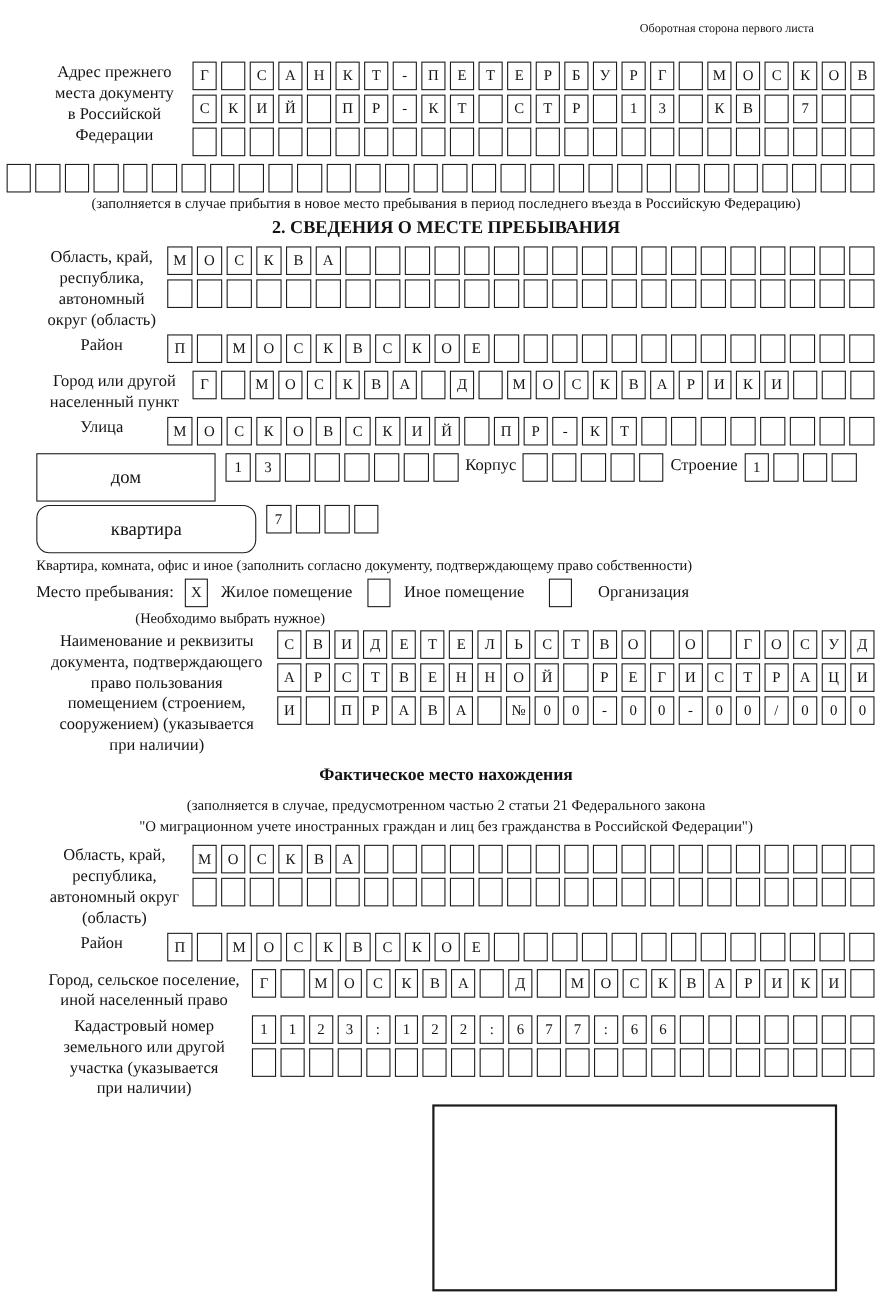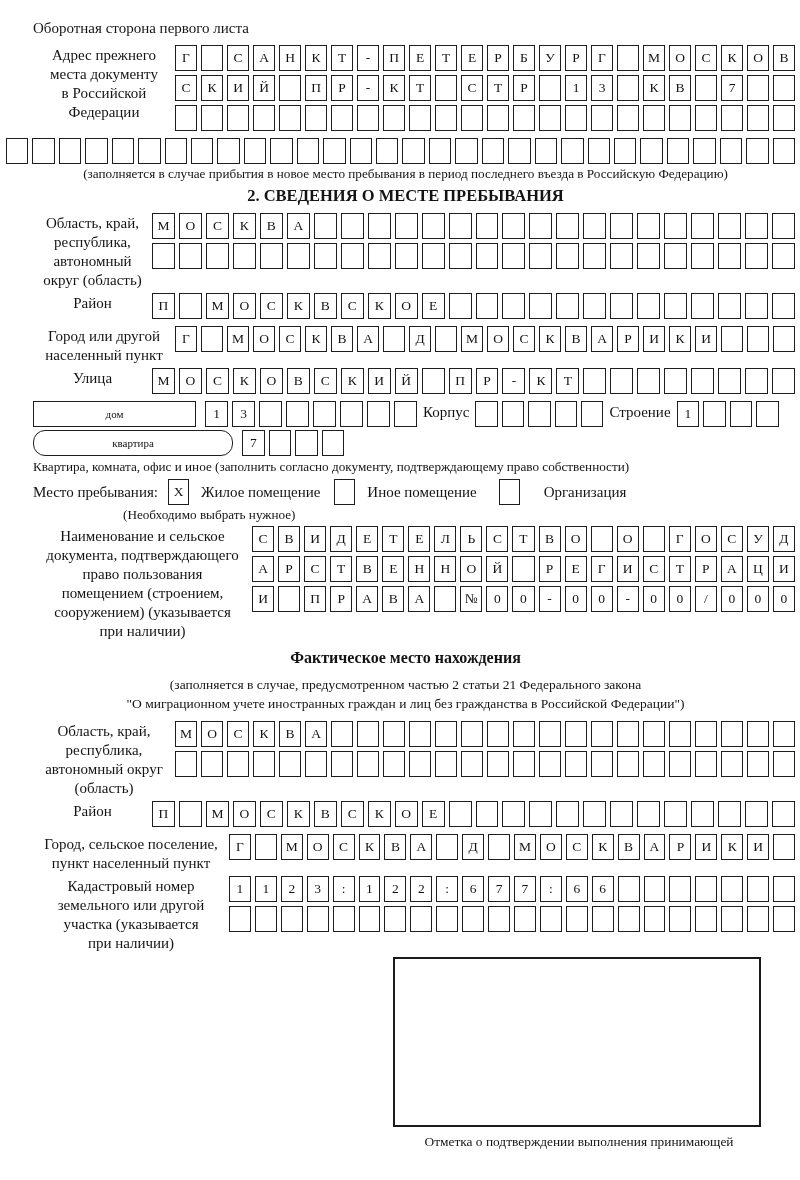--- a/index.html
+++ b/index.html
@@ -1,20 +1,20 @@
 <!DOCTYPE html>
 <html><head>
 <meta charset="utf-8">
 <style>
   html,body{margin:0;padding:0;background:#fff;}
   body{width:800px;height:1180px;overflow:hidden;color:#141414;
        font-family:"Liberation Serif","DejaVu Serif",serif;}
   .page{box-sizing:border-box;width:800px;height:1180px;padding:20px 5px 0 33px;}
 
-  .topnote{font-size:15px;padding-right:55px;margin-bottom:8px;}
+  .topnote{font-size:11px;text-align:right;padding-right:55px;margin-bottom:24px;}
 
   .field{display:flex;align-items:flex-start;margin-bottom:3px;}
   .flabel{flex-shrink:0;font-size:15px;line-height:19px;padding-top:1px;text-align:center;}
   .lw142{width:142px;} .lw119{width:119px;} .lw219{width:219px;} .lw196{width:196px;}
   .fboxes{flex:1;min-width:0;}
 
   .cells{display:grid;gap:4px;margin-bottom:4px;}
   .cell{box-sizing:border-box;border:1.6px solid #1e1e1e;height:26px;background:#fff;
         display:flex;align-items:center;justify-content:center;
         font-size:13.5px;overflow:hidden;}
@@ -23,22 +23,22 @@
   .caption{font-size:13.2px;line-height:16px;margin:1px 0 3px 0;}
   .center-full{margin-left:-27px;width:799px;text-align:center;}
   .h2{margin-left:-27px;width:799px;text-align:center;font-weight:bold;
       font-size:16.5px;margin-top:4px;margin-bottom:7px;}
   .h3{margin-left:-27px;width:799px;text-align:center;font-weight:bold;
       font-size:16px;margin-top:8px;margin-bottom:8px;}
   .notes{margin-left:-27px;width:799px;text-align:center;font-size:13.5px;
          line-height:19px;margin-bottom:8px;}
 
   .inlrow{display:flex;align-items:flex-start;margin-bottom:3px;}
-  .longbox{box-sizing:border-box;border:1.6px solid #1e1e1e;height:26px;background:#fff;
-           display:flex;align-items:center;justify-content:center;font-size:11px;text-align:center;}
+  .longbox{box-sizing:border-box;border:1.6px solid #1e1e1e;height:44px;background:#fff;
+           display:flex;align-items:center;justify-content:center;font-size:17px;text-align:center;}
   .dombox{width:163px;margin-right:9px;}
   .kvbox{width:200px;margin-right:9px;border-radius:12px;}
   .inl-label{font-size:15px;padding:3px 6px 0 6px;white-space:nowrap;}
   .wcells{margin-bottom:0;}
 
   .mestorow{display:flex;align-items:center;margin:4px 0 2px 0;}
   .mlabel,.mopt{font-size:15px;white-space:nowrap;font-family:Liberation Serif, serif;}
   .cbox{width:21px;flex-shrink:0;}
   .mesto-caption{width:400px;margin-left:90px;text-align:left;}
 
@@ -387,21 +387,21 @@
     <span class="mopt" style="margin-left:12px">Жилое помещение</span>
     <span class="cell cbox" style="margin-left:14px"></span>
     <span class="mopt" style="margin-left:12px">Иное помещение</span>
     <span class="cell cbox" style="margin-left:22px"></span>
     <span class="mopt" style="margin-left:24px">Организация</span>
   </div>
   <div class="caption mesto-caption">(Необходимо выбрать нужное)</div>
 
   <div class="field">
     <div class="flabel lw219">
-        <div>Наименование и сельское</div>
+        <div>Наименование и реквизиты</div>
         <div>документа, подтверждающего</div>
         <div>право пользования</div>
         <div>помещением (строением,</div>
         <div>сооружением) (указывается</div>
         <div>при наличии)</div>
       </div>
     <div class="fboxes">
       <div class="cells" style="grid-template-columns: repeat(21, 1fr);">
           <span class="cell">С</span>
           <span class="cell">В</span>
@@ -571,21 +571,21 @@
           <span class="cell"></span>
           <span class="cell"></span>
           <span class="cell"></span>
         </div>
     </div>
   </div>
 
   <div class="field">
     <div class="flabel lw196">
         <div>Город, сельское поселение,</div>
-        <div>пункт населенный пункт</div>
+        <div>иной населенный право</div>
       </div>
     <div class="fboxes">
       <div class="cells" style="grid-template-columns: repeat(22, 1fr);">
           <span class="cell">Г</span>
           <span class="cell"></span>
           <span class="cell">М</span>
           <span class="cell">О</span>
           <span class="cell">С</span>
           <span class="cell">К</span>
           <span class="cell">В</span>

